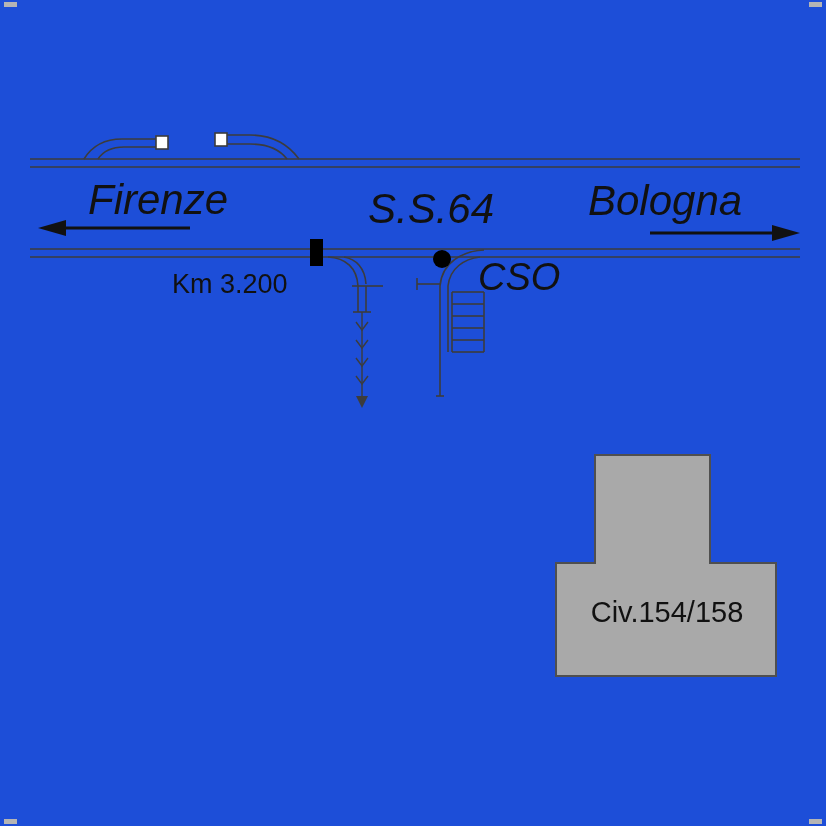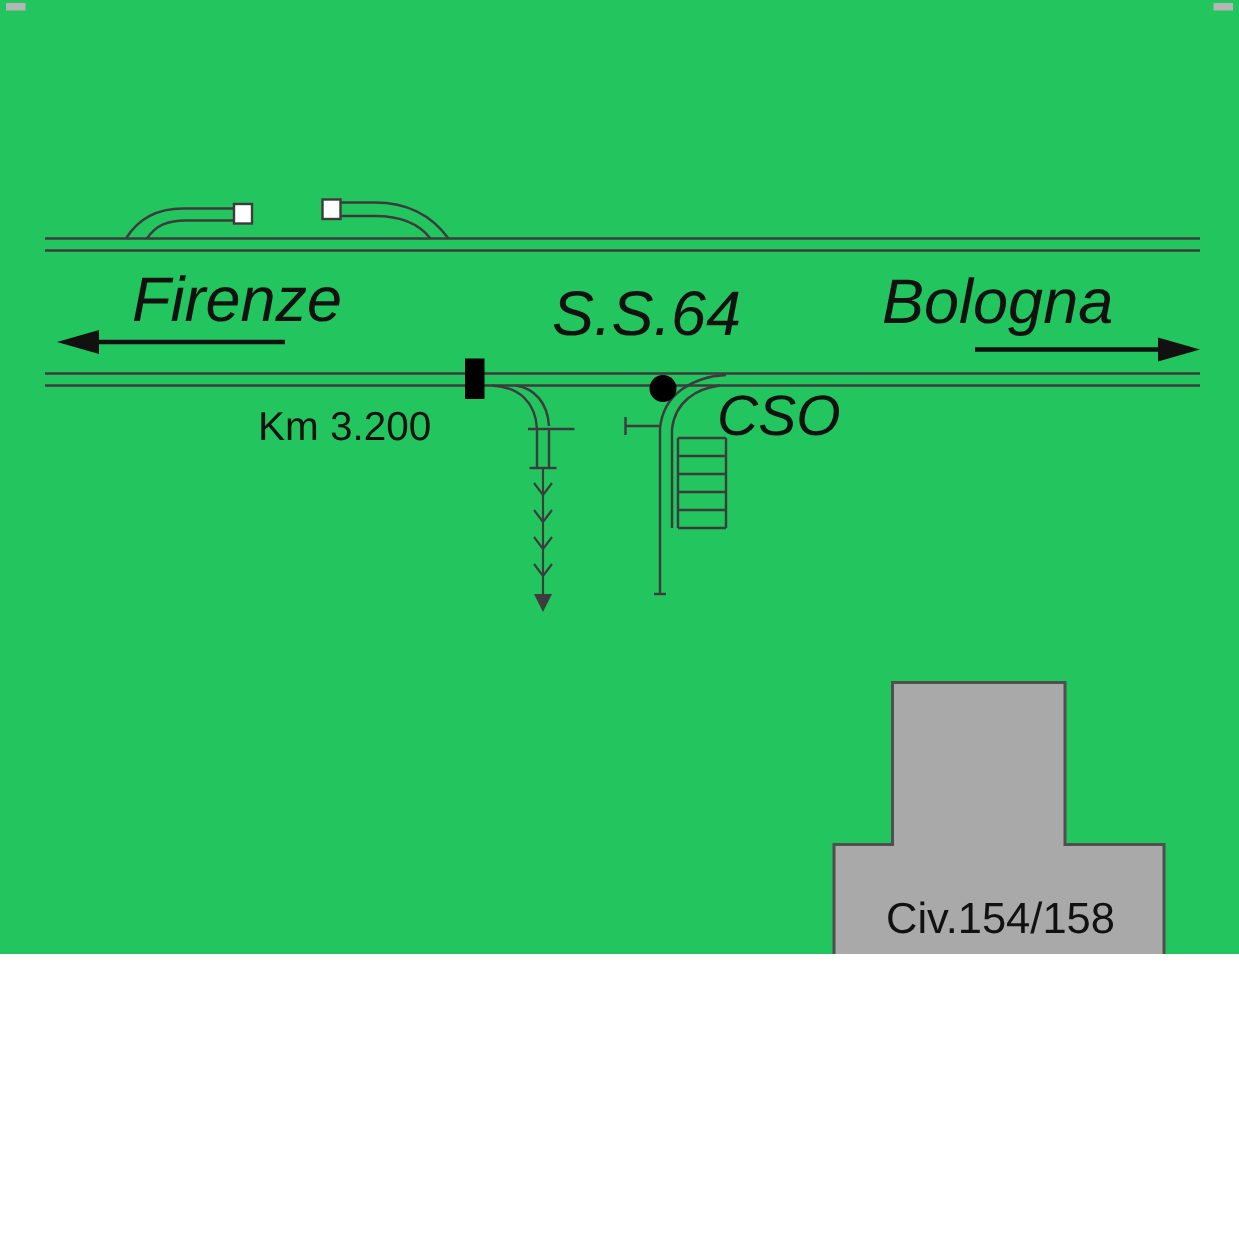--- a/index.html
+++ b/index.html
@@ -4,22 +4,22 @@
 <style>
   html, body {
     margin: 0;
     padding: 0;
     background: #ffffff;
     font-family: "Liberation Sans", sans-serif;
   }
   .stage {
     position: relative;
     width: 826px;
-    height: 636px;
-    background: #22c55e;
+    height: 826px;
+    background: #1d4ed8;
     overflow: hidden;
   }
   svg text {
     font-family: "Liberation Sans", sans-serif;
     fill: #111111;
   }
 </style>
 </head>
 <body>
 

